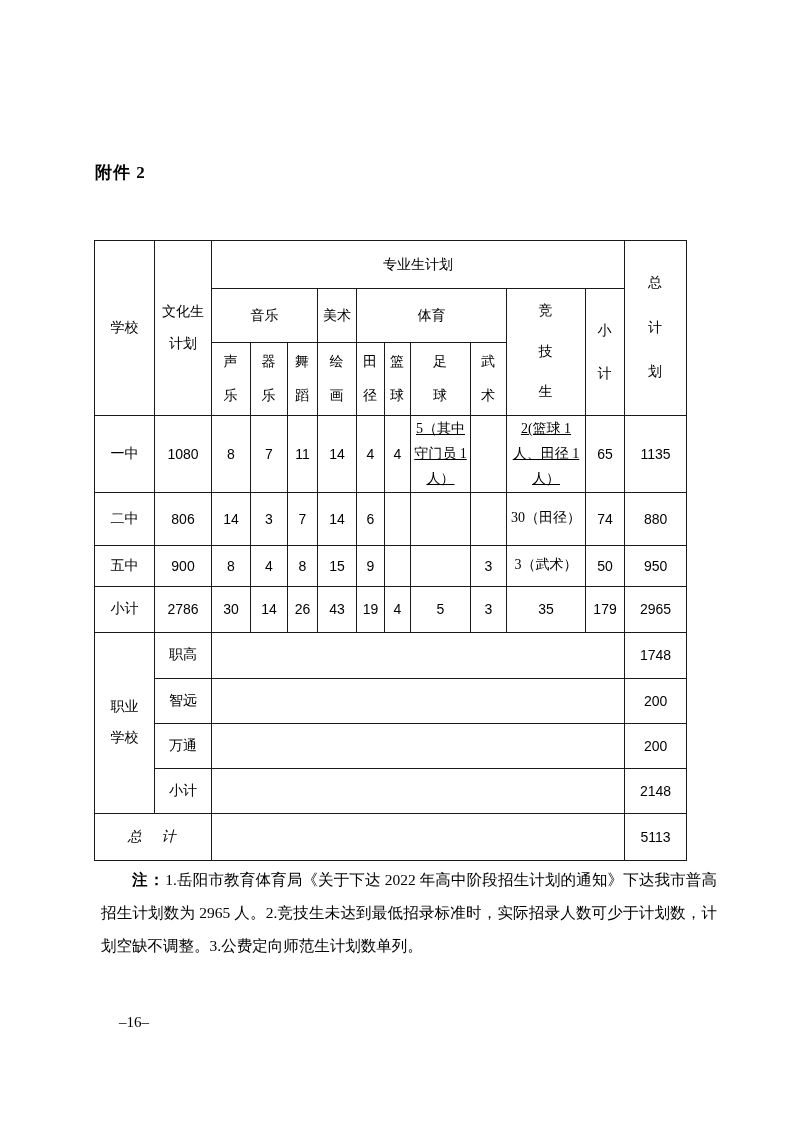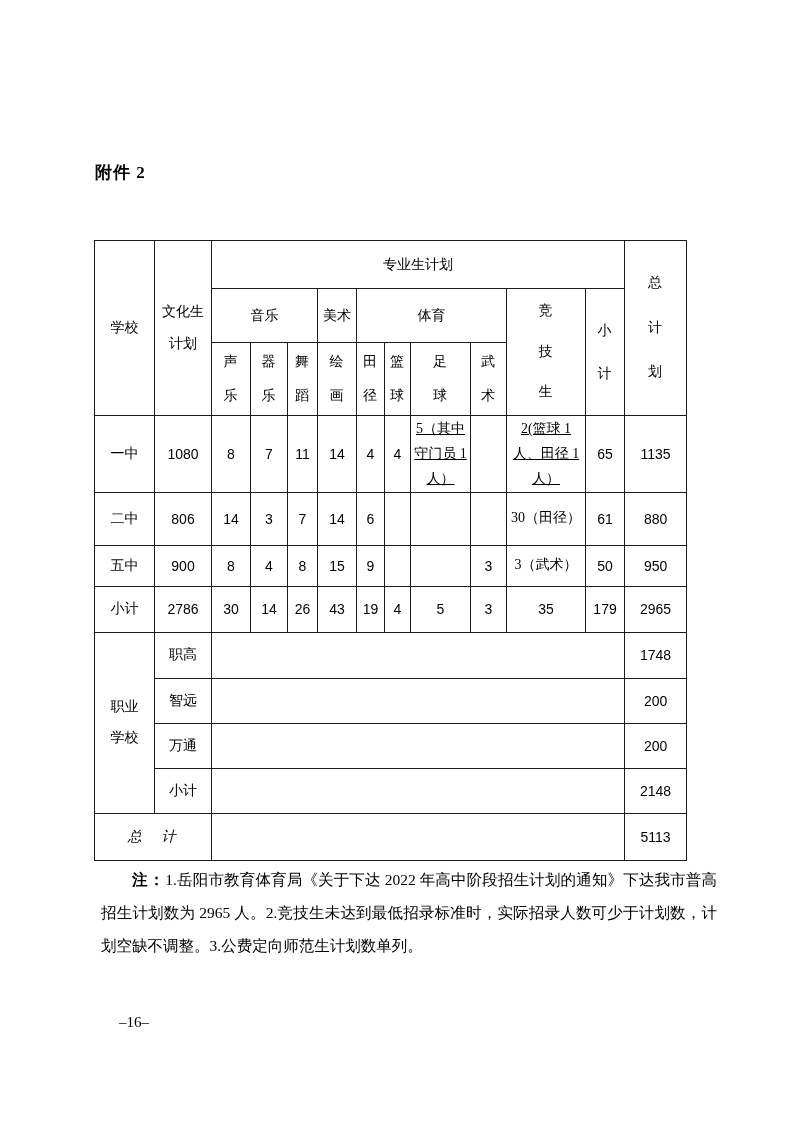--- a/index.html
+++ b/index.html
@@ -167,21 +167,21 @@
       <td class="num">806</td>
       <td class="num">14</td>
       <td class="num">3</td>
       <td class="num">7</td>
       <td class="num">14</td>
       <td class="num">6</td>
       <td class="num"></td>
       <td class="num"></td>
       <td class="num"></td>
       <td class="small2">30（田径）</td>
-      <td class="num">61</td>
+      <td class="num">74</td>
       <td class="num">880</td>
     </tr>
 
     <tr style="height:41px">
       <td>五中</td>
       <td class="num">900</td>
       <td class="num">8</td>
       <td class="num">4</td>
       <td class="num">8</td>
       <td class="num">15</td>

